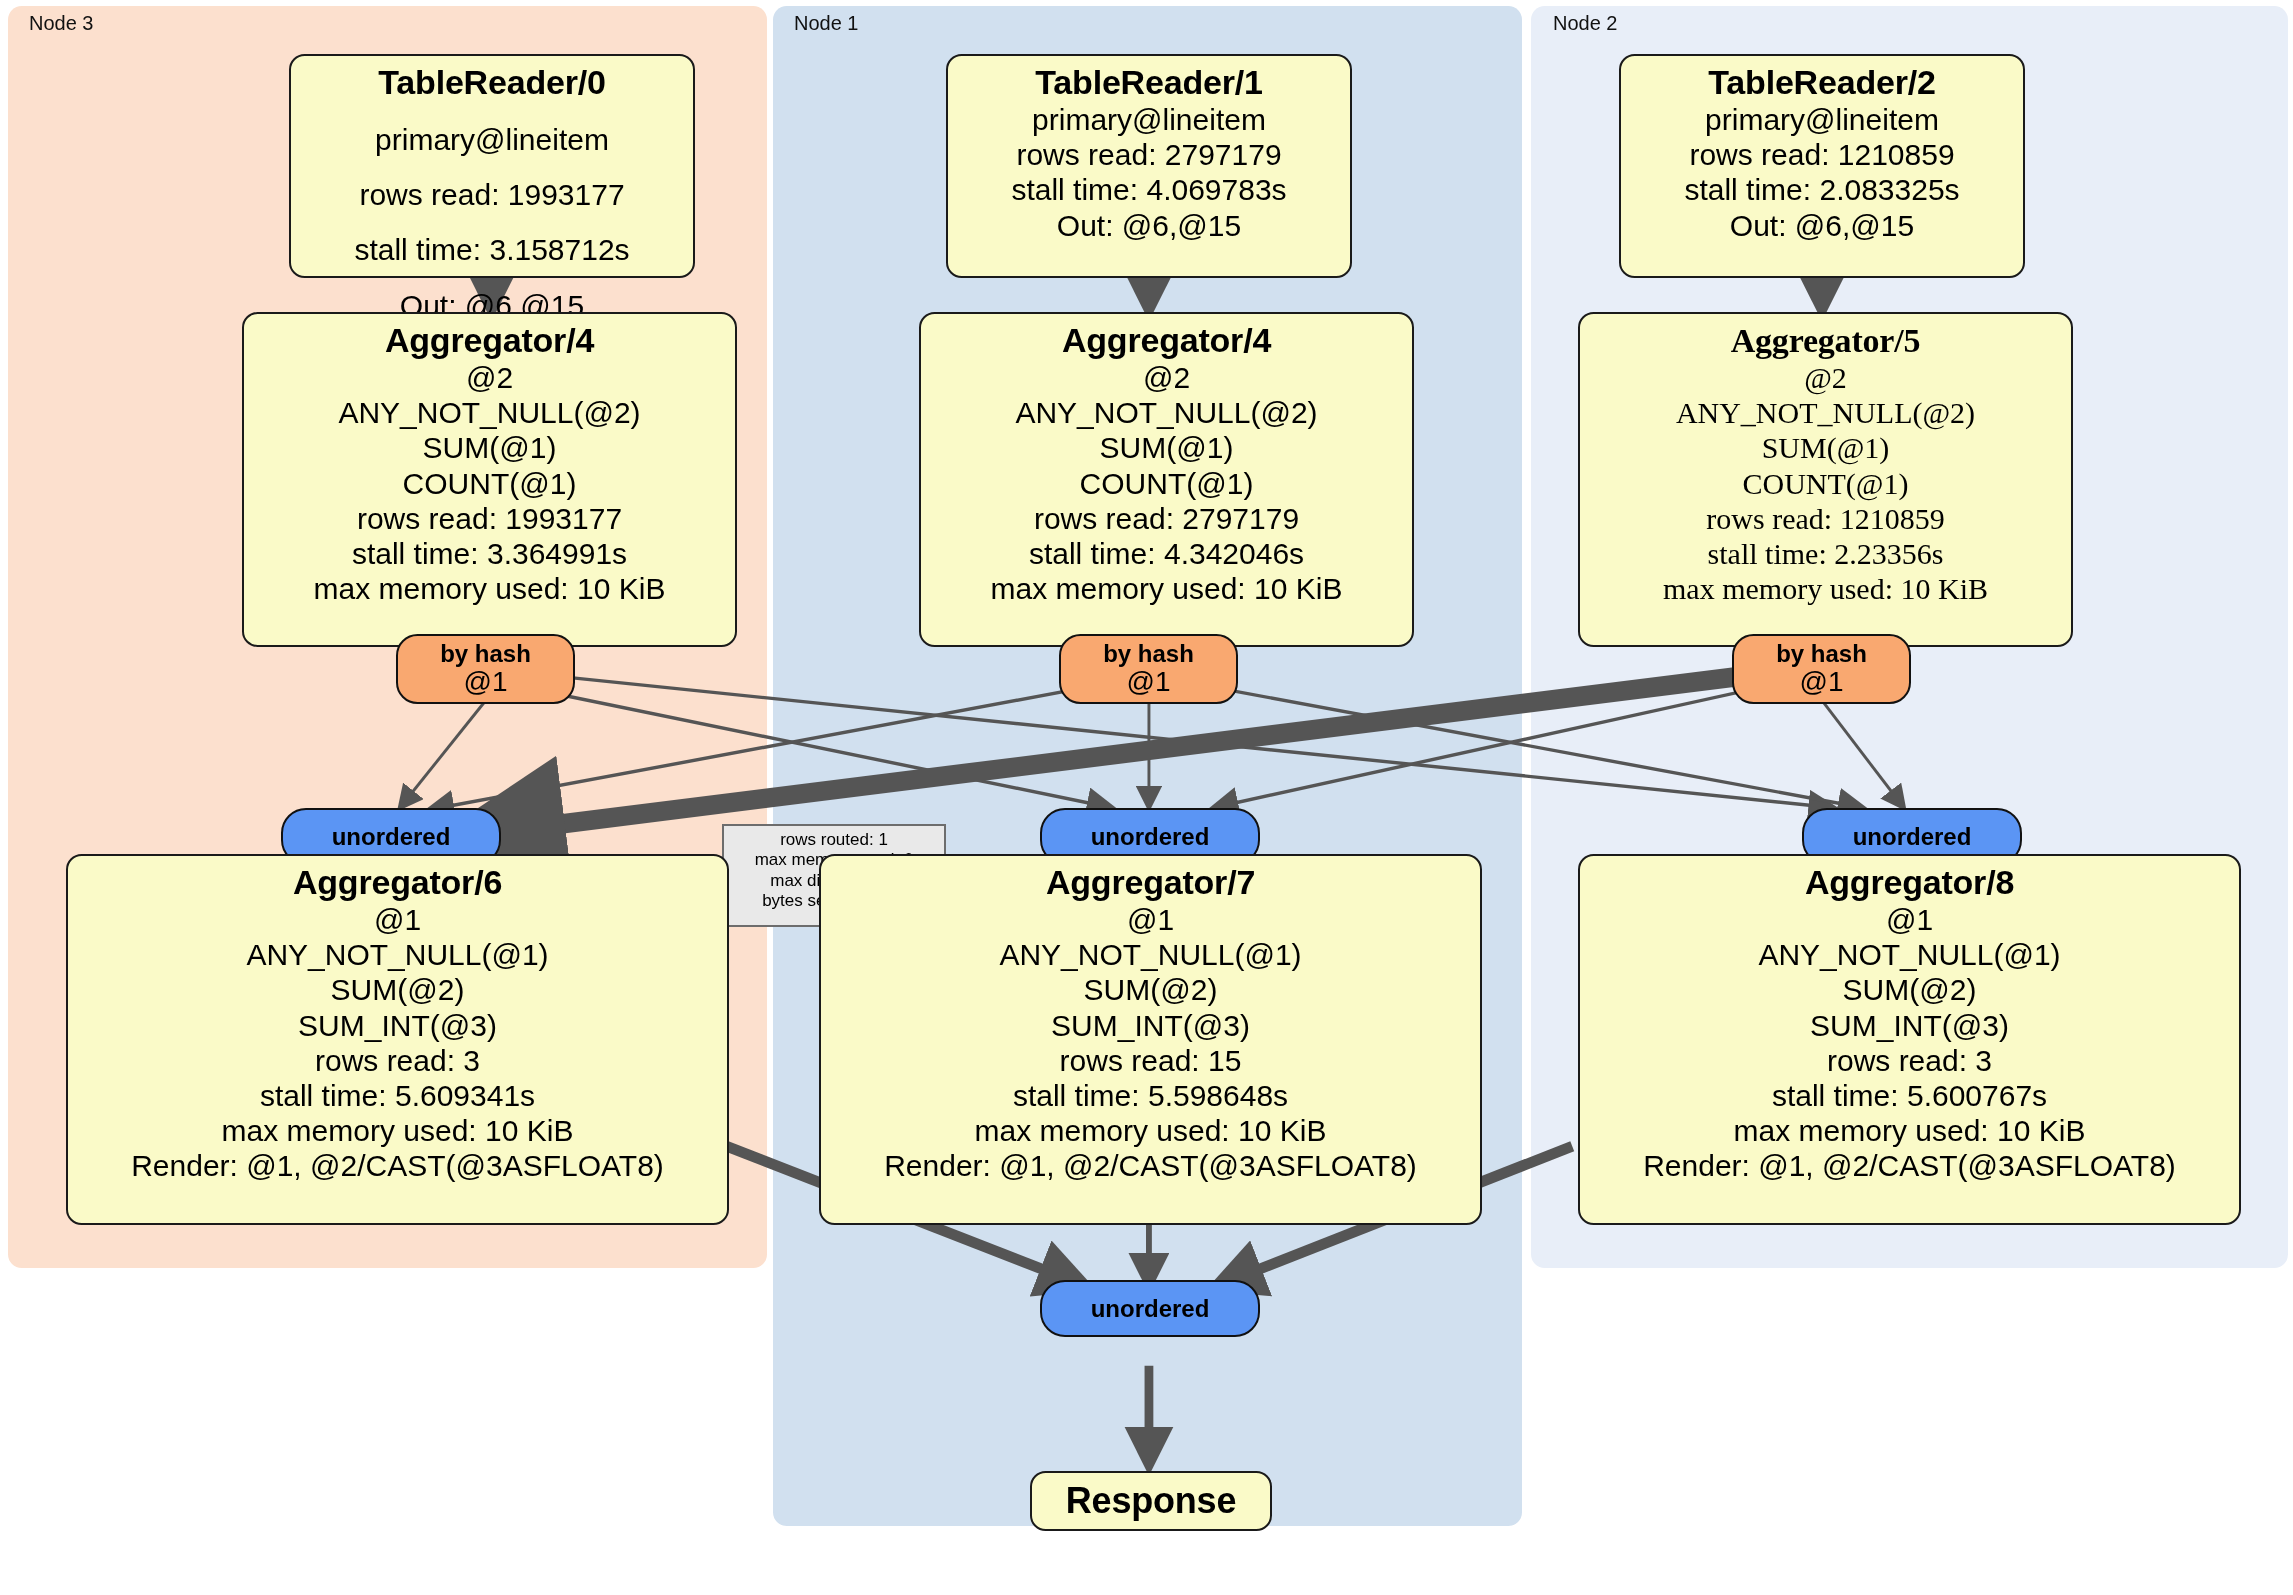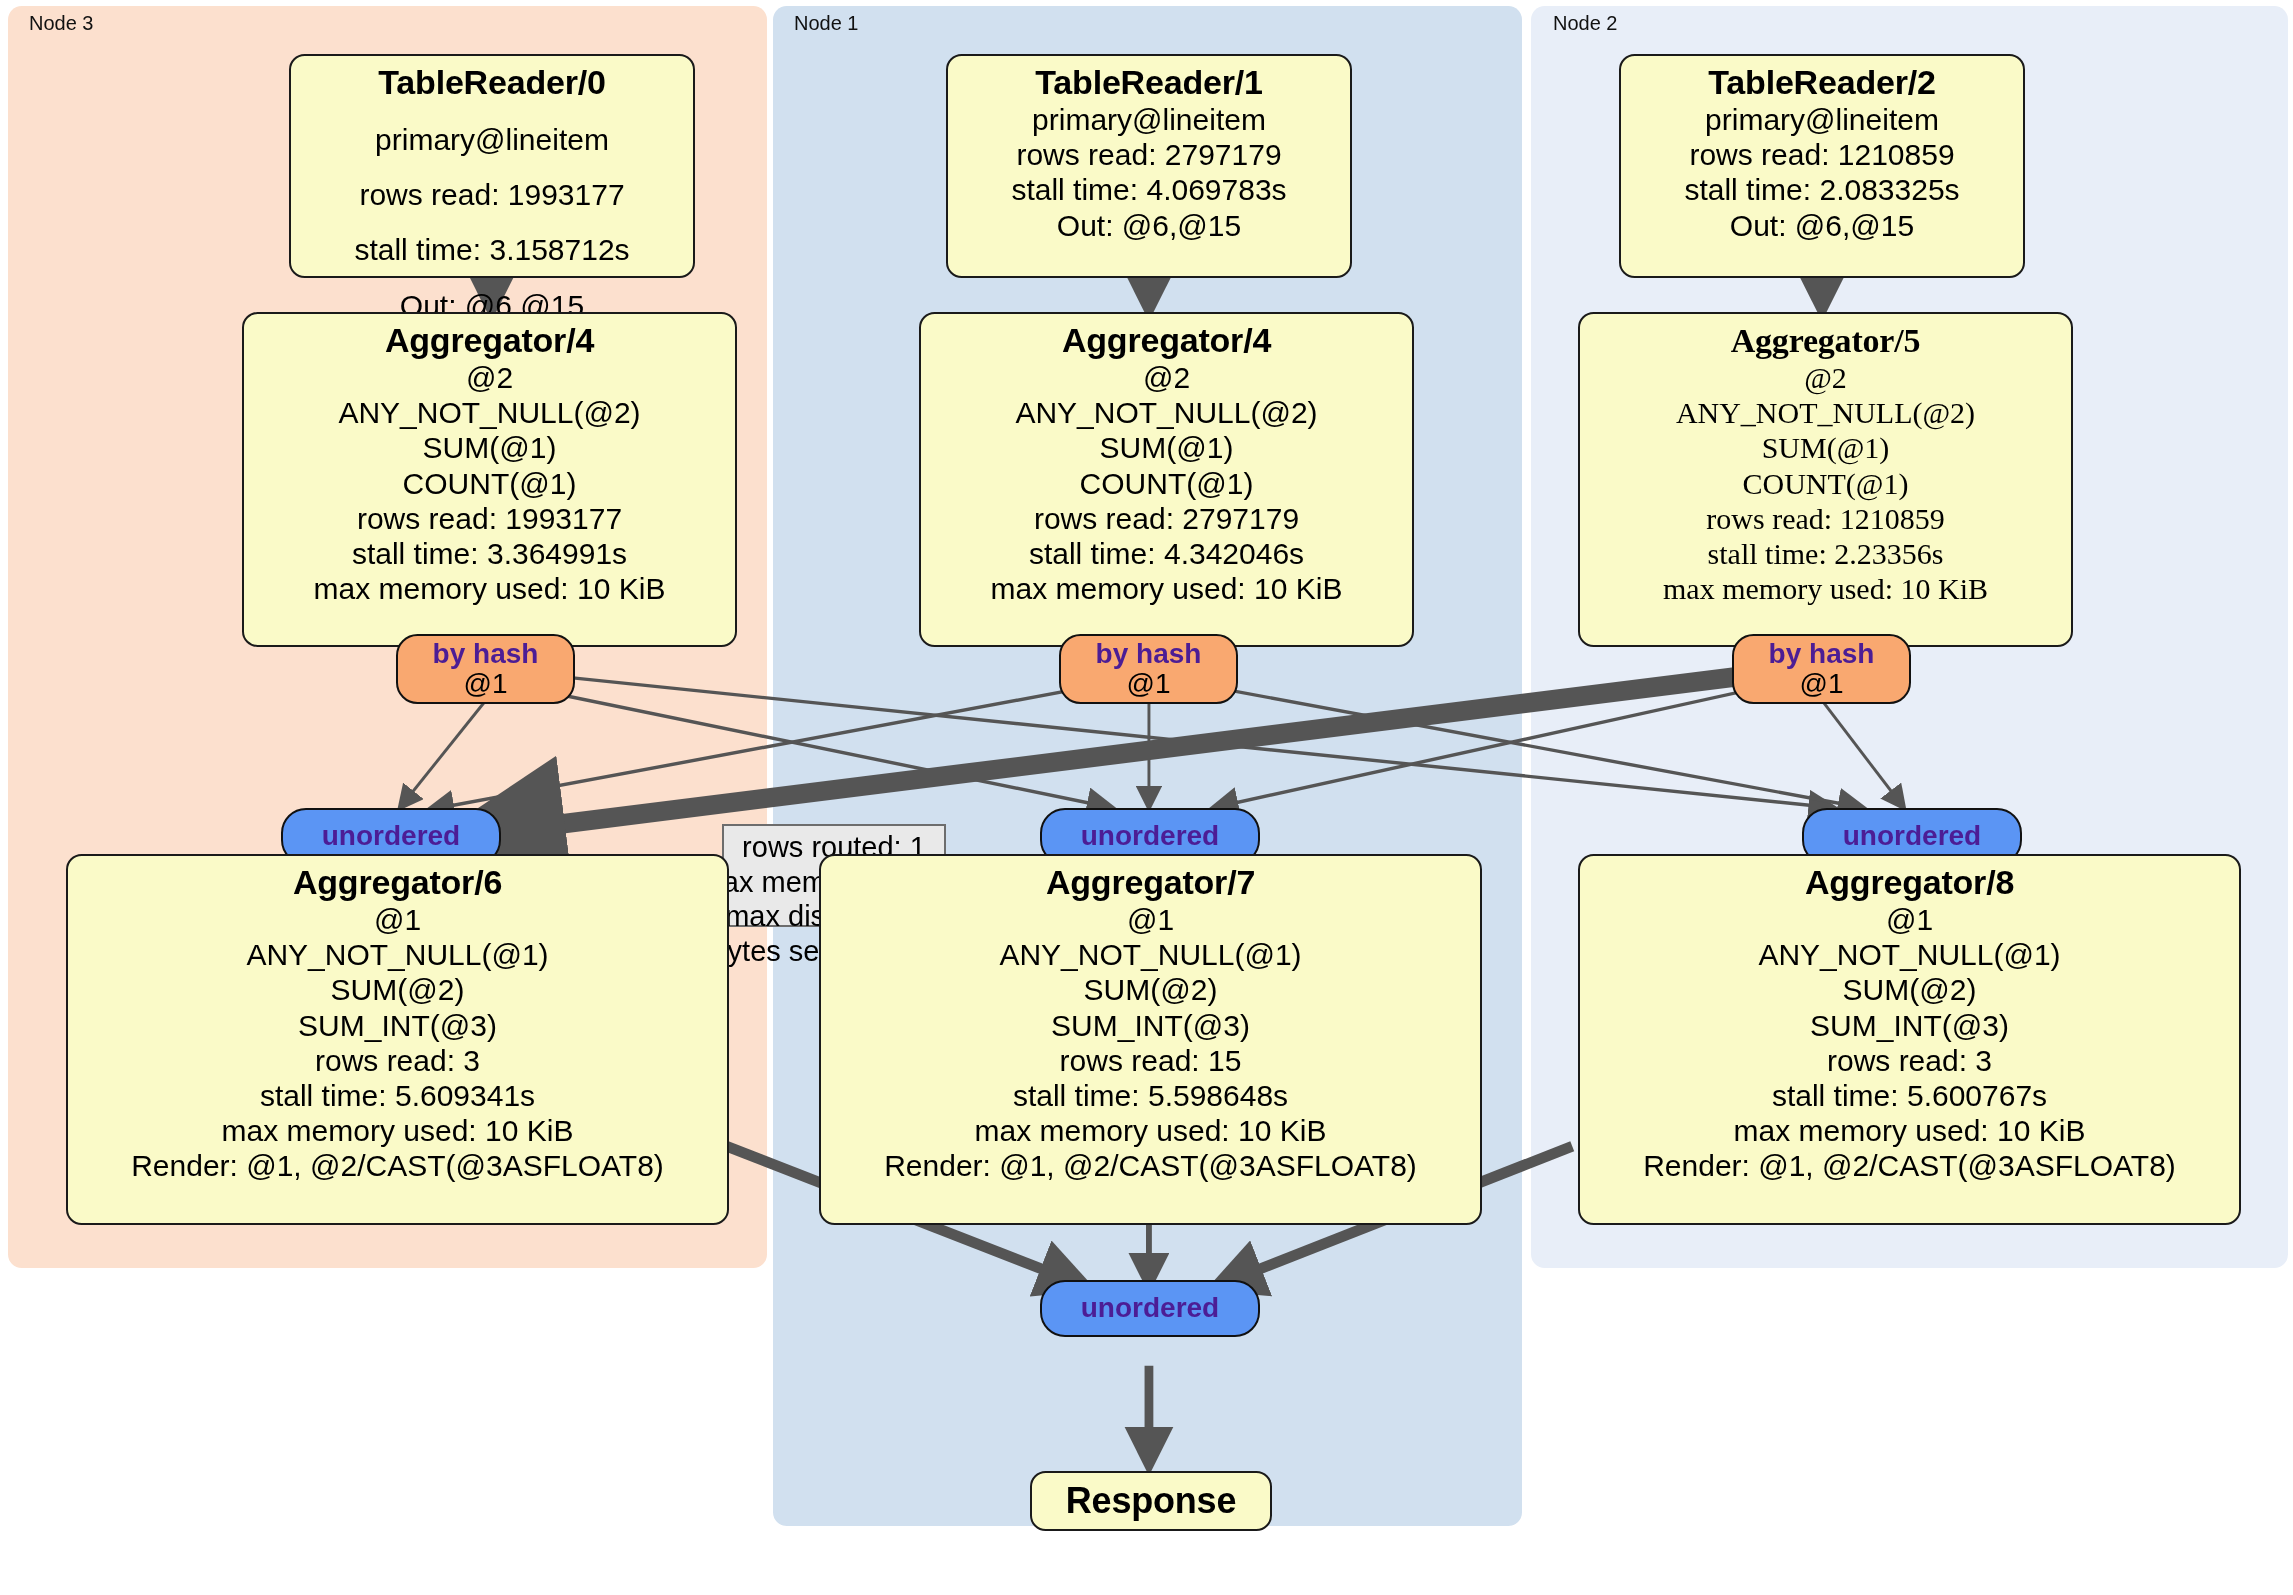--- a/index.html
+++ b/index.html
@@ -37,32 +37,32 @@
   }
   .opbox.simple{justify-content:center;padding:5.9px 21.5px;}
   .opbox.simple .title{font-size:36px;}
 
   
   .badge{
     position:absolute;border:2.9px solid #111;box-sizing:border-box;
     display:flex;flex-direction:column;align-items:center;justify-content:center;
     border-radius:29px;
   }
-  .badge .b1{font-size:28px;font-weight:bold;color:#4c1d95;line-height:1.08;white-space:nowrap;}
+  .badge .b1{font-size:24px;font-weight:bold;color:#000000;line-height:1.08;white-space:nowrap;}
   .badge .b2{font-size:28px;color:#000;line-height:1.08;white-space:nowrap;}
   .badge.hash{background:#F9A870;border-radius:21.5px;}
   .badge.unord{background:#5B95F4;border-radius:25px;}
 
   
   .statbox{
     position:absolute;background:#E9E9E9;border:2px solid #6d6d6d;
     box-sizing:border-box;padding:3.9px 7.8px 4.9px 7.8px;
     display:flex;flex-direction:column;align-items:center;
   }
-  .statbox .sline{font-size:29px;color:#000;line-height:1.2;white-space:nowrap;text-align:center;}
+  .statbox .sline{font-size:17px;color:#000;line-height:1.2;white-space:nowrap;text-align:center;}
 </style>
 </head>
 <body>
 
 <div id="stage">
 
   <div class="cluster" style="left:7.8px;top:5.9px;width:759px;height:1262px;background:#FCE0CE;"></div>
   <div class="cluster-label" style="left:29px;top:11.7px;">Node 3</div>
 
   <div class="cluster" style="left:773px;top:5.9px;width:749px;height:1520px;background:#D1E0EF;"></div>

